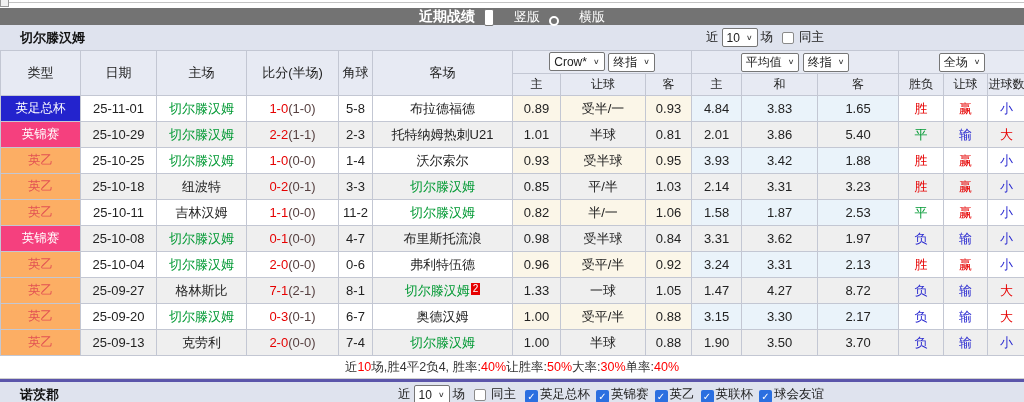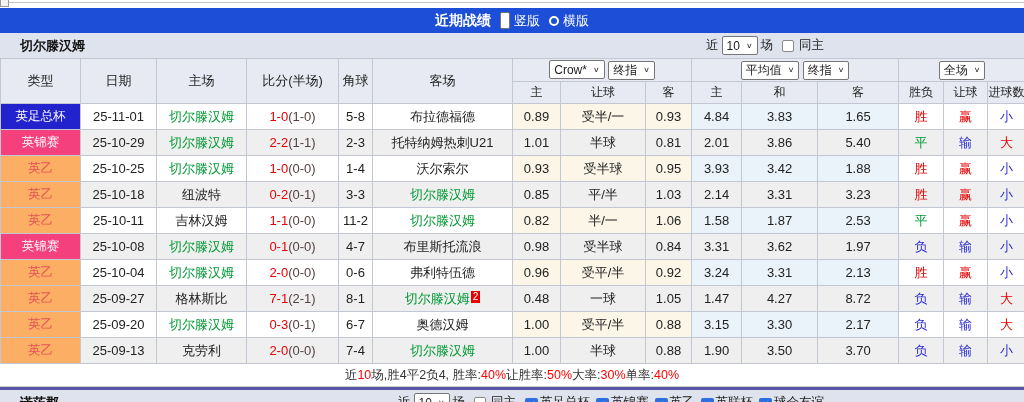--- a/index.html
+++ b/index.html
@@ -3,23 +3,23 @@
 <meta charset="utf-8">
 <style>
   html,body{margin:0;padding:0;background:#fff;}
   body{font-family:"Liberation Sans","DejaVu Sans",sans-serif;color:#222;}
   .page{width:1024px;height:402px;overflow:hidden;position:relative;background:#fff;}
 
   .topstrip{height:8px;background:#fff;position:relative;}
   .topstrip .hline{position:absolute;top:2px;left:0;right:0;height:1px;background:#c3c3c3;}
   .topstrip .stub{position:absolute;top:0;left:0;width:7px;height:6px;border:1px solid #9a9a9a;border-top:none;background:#f2f2f2;}
 
-  .titlebar{height:25px;background:#1d4ed8;display:flex;align-items:center;justify-content:center;gap:9px;color:#fff;font-size:13px;}
+  .titlebar{height:17px;background:#737373;display:flex;align-items:center;justify-content:center;gap:9px;color:#fff;font-size:13px;}
   .titlebar .title{font-weight:bold;font-size:14px;}
-  .radio-group{display:flex;align-items:center;gap:4px;cursor:pointer;}
+  .radio-group{display:flex;align-items:flex-end;gap:20px;cursor:pointer;}
   .radio{width:10px;height:10px;border-radius:50%;box-sizing:border-box;display:inline-block;}
   .radio.sel{background:#fff;}
   .radio.unsel{border:2px solid #fff;background:transparent;}
 
   .filterbar{height:25px;background:#dfe3ee;display:flex;align-items:center;font-size:12.5px;padding:0 8px;box-sizing:border-box;}
   .filterbar .team{font-weight:bold;font-size:13px;margin-left:12px;color:#111;}
   .filterbar .controls{margin-left:auto;margin-right:192px;display:flex;align-items:center;gap:3px;white-space:nowrap;}
 
   .sel{display:inline-flex;align-items:center;gap:6px;background:#fff;border:1px solid #767676;border-radius:2px;height:17px;padding:0 4px;font-size:12px;cursor:pointer;}
   .sel .chev{font-size:9px;color:#333;transform:scaleY(.8);}
@@ -279,21 +279,21 @@
     <td class="c-red">赢</td>
     <td class="c-blue">小</td>
   </tr>
         <tr>
     <td class="type t-orange">英乙</td>
     <td>25-09-27</td>
     <td class="teamcell">格林斯比</td>
     <td><span class="ft">7-1</span><span class="ht">(2-1)</span></td>
     <td>8-1</td>
     <td class="teamcell"><span class="green">切尔滕汉姆</span><span class="sup">2</span></td>
-    <td class="crow">0.48</td>
+    <td class="crow">1.33</td>
     <td class="crow">一球</td>
     <td class="crow">1.05</td>
     <td class="avgc">1.47</td>
     <td class="avgc">4.27</td>
     <td class="avgc">8.72</td>
     <td class="c-blue">负</td>
     <td class="c-blue">输</td>
     <td class="c-red">大</td>
   </tr>
         <tr>

